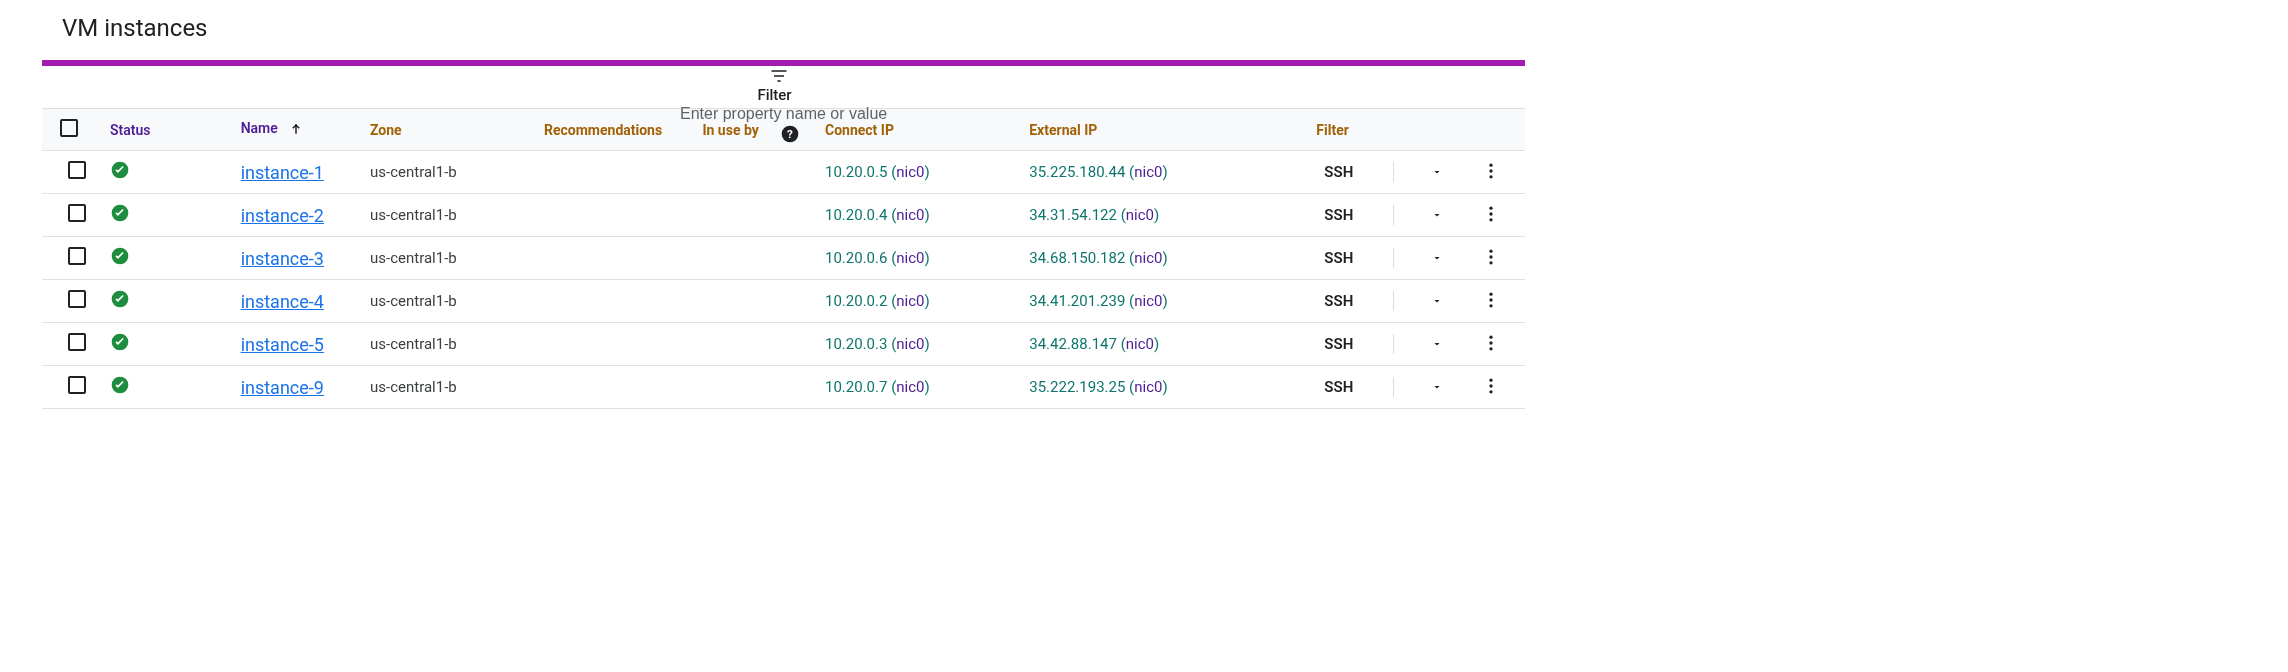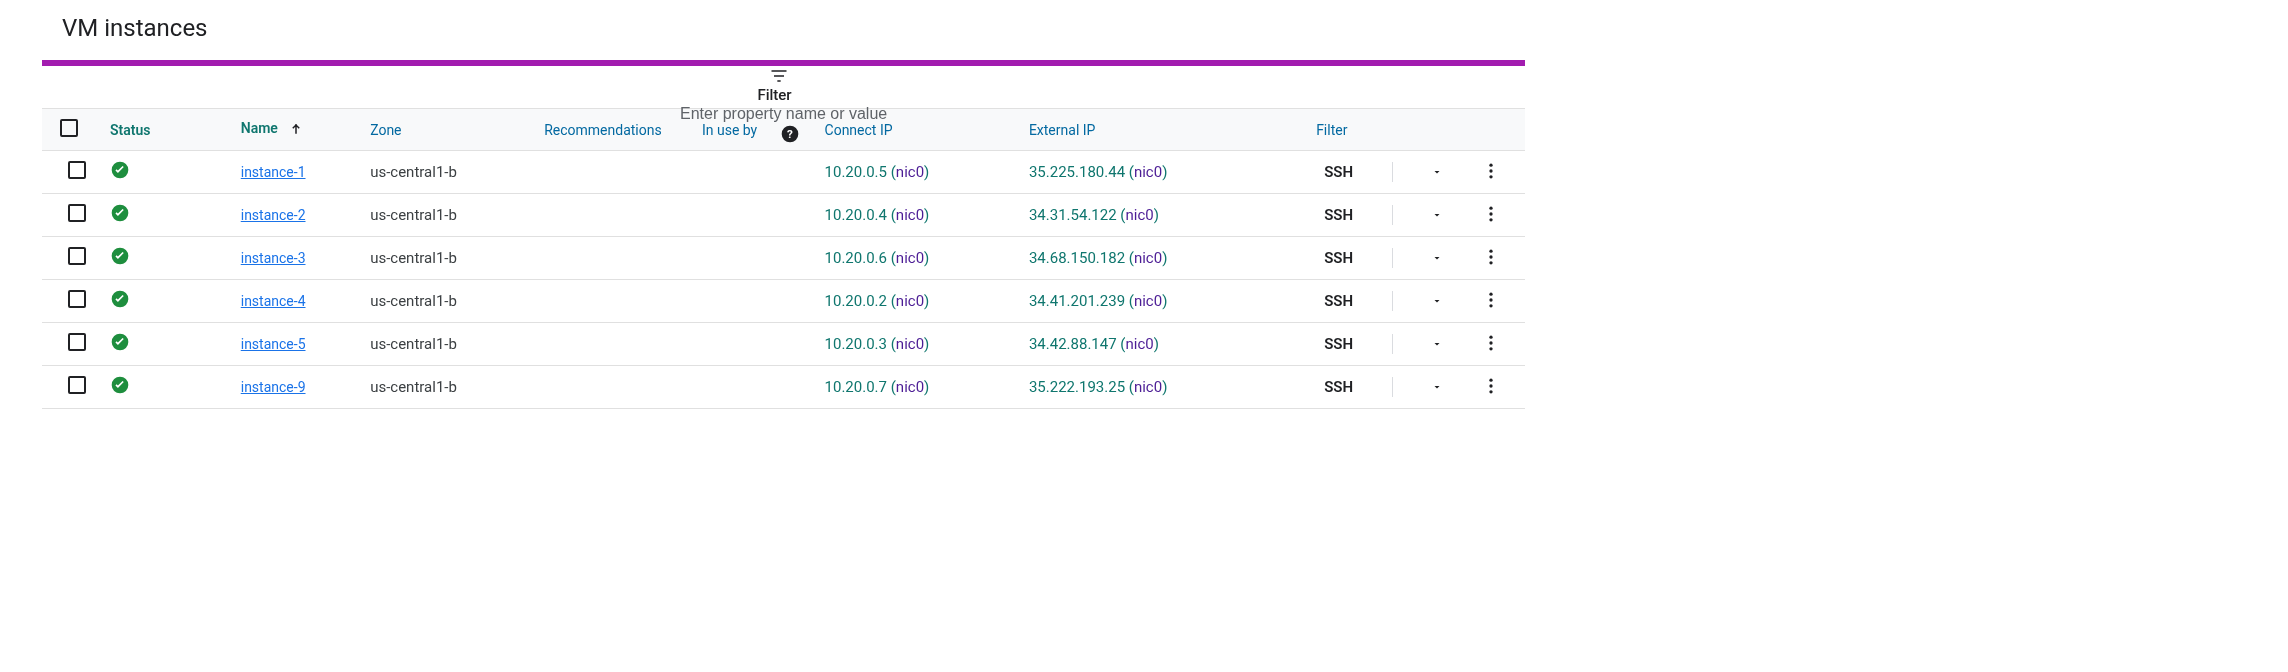--- a/index.html
+++ b/index.html
@@ -7,36 +7,36 @@
   .page { width: 1525px; padding-left: 42px; }
   .title-bar { padding: 14px 20px 18px 20px; }
   .title { font-size: 24px; font-weight: 400; letter-spacing: 0; color: #202124; }
   .filter-bar { display: flex; align-items: center; padding: 0 20px; height: 48px; border-top: 6px solid #a21caf; flex-direction: column; }
   .filter-icon { width: 20px; height: 20px; display: inline-flex; align-items: center; justify-content: center; margin-right: 10px; }
   .filter-label { font-weight: 500; font-size: 15px; margin-right: 18px; }
   .filter-input { flex: 1; border: none; outline: none; font-size: 16px; color: #5f6368; background: transparent; }
   .filter-input::placeholder { color: #5f6368; }
   .help-icon { width: 20px; height: 20px; margin-left: 12px; display: inline-flex; }
   .table { width: 100%; border-collapse: collapse; }
-  .table thead th { background: #f8f9fa; border-top: 1px solid #e0e0e0; border-bottom: 1px solid #e0e0e0; text-align: left; font-weight: 400; font-size: 14px; color: #0369a1; padding: 10px 8px; height: 40px; }
-  .table thead th.col-status, .table thead th.col-name { color: #0f766e; font-weight: 600; }
+  .table thead th { background: #f8f9fa; border-top: 1px solid #e0e0e0; border-bottom: 1px solid #e0e0e0; text-align: left; font-weight: 700; font-size: 14px; color: #a16207; padding: 10px 8px; height: 40px; }
+  .table thead th.col-status, .table thead th.col-name { color: #4c1d95; font-weight: 600; }
   .table tbody td { border-bottom: 1px solid #e0e0e0; padding: 8px 8px; height: 30px; font-size: 15px; color: #5f6368; vertical-align: middle; }
   .col-checkbox { width: 44px; text-align: center; padding-left: 18px !important; }
   .col-status { width: 96px; }
   .col-name { width: 95px; }
   .col-zone { width: 110px; }
   .col-reco { width: 130px; text-align: center !important; }
   .col-inuse { width: 90px; }
   .col-intip { width: 150px; }
   .col-extip { width: 180px; }
   .col-connect { width: 120px; padding-left: 50px !important;}
   .col-actions { width: 50px; text-align: center; }
   .checkbox { width: 18px; height: 18px; border: 2px solid #202124; border-radius: 2px; display: inline-block; cursor: pointer; }
   .status-badge { width: 20px; height: 20px; display: inline-flex; }
-  .name-link { color: #1a73e8; text-decoration: underline; cursor: pointer; font-size: 14px; }
+  .name-link { color: #1a73e8; text-decoration: underline; cursor: pointer; font-size: 18px; }
   .nic-link { color: #4c1d95; cursor: pointer; }
   .zone-text { color: #3c4043; text-align: center; }
   .ip-text { color: #0f766e; }
   .sort-arrow { display: inline-flex; width: 18px; height: 18px; vertical-align: middle; margin-left: 6px; }
   .connect-cell { display: flex; align-items: center; justify-content: space-between; }
   .ssh-btn { font-weight: 600; color: #202124; cursor: pointer; padding: 4px 8px; }
   .ssh-divider { width: 1px; height: 20px; background: #dadce0; margin: 0 6px; }
   .ssh-drop { width: 24px; height: 24px; display: inline-flex; align-items: center; justify-content: center; cursor: pointer; }
   .more-btn { width: 24px; height: 24px; display: inline-flex; align-items: center; justify-content: center; cursor: pointer; margin: 0 auto; }
   svg { display: block; }

